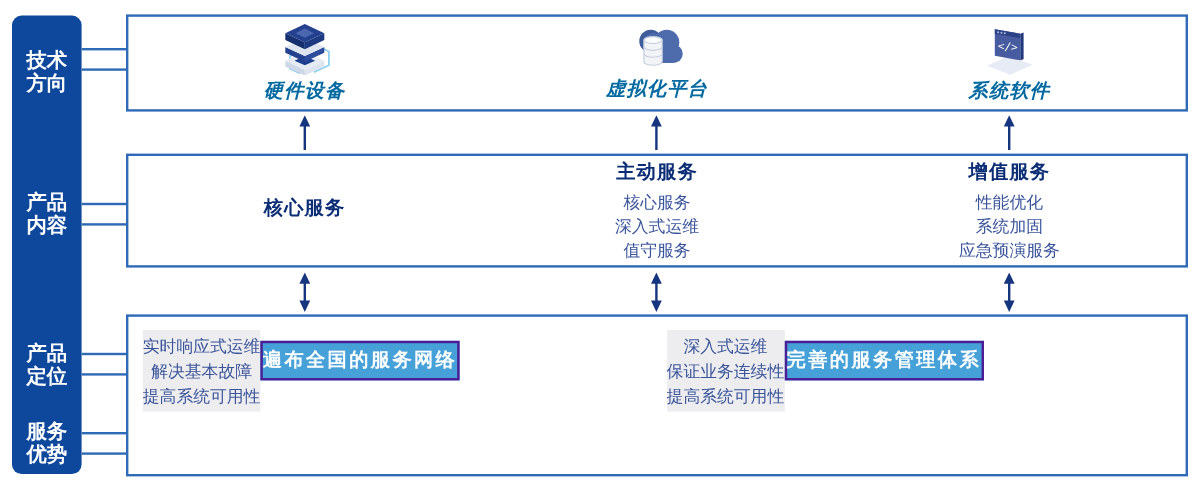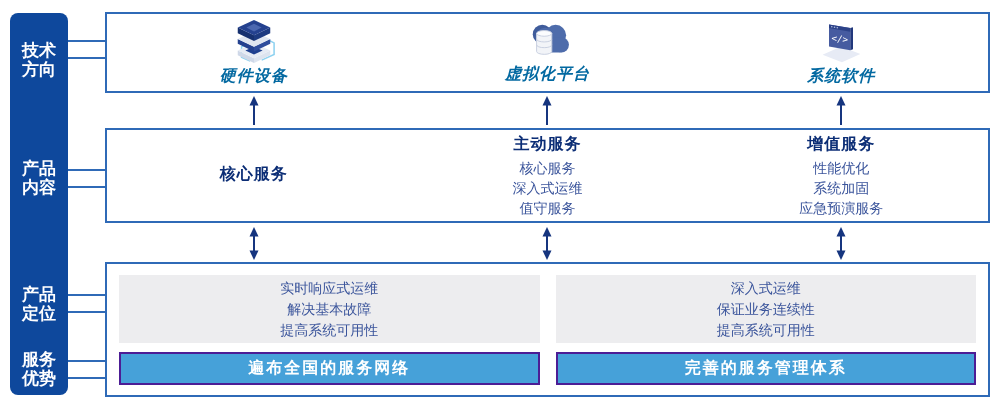--- a/index.html
+++ b/index.html
@@ -27,21 +27,21 @@
   #top-box    { top:12px;  height:81px; }
   #mid-box    { top:128px; height:95px; }
   #bottom-box { top:262px; height:135px; padding:11px 12px 10px; gap:16px; }
   .col { flex:1; display:flex; flex-direction:column; align-items:center; justify-content:center; }
   
   .tech-label { font-size:16px; font-weight:bold; color:#0369a1; margin-top:3px; letter-spacing:1px;font-style:italic; }
   
   .svc-title { font-size:16px; font-weight:bold; color:#0b2d75; line-height:22px; margin-bottom:3px; letter-spacing:1px; }
   .svc-item  { font-size:14px; color:#3a549b; line-height:20px; }
   
-  .bottom-col { flex:1; display:flex; flex-direction:column; }
+  .bottom-col { flex:1; display:flex; flex-direction:row; }
   .pos-panel {
     height:68px; background:#ededef; display:flex; flex-direction:column;
     align-items:center; justify-content:center;
     font-size:14px; color:#3a549b; line-height:21px;
   }
   .adv-banner {
     margin-top:9px; height:33px; box-sizing:border-box;
     background:#46a1d9; border:2px solid #4c1d95;
     display:flex; align-items:center; justify-content:center;
     color:#ffffff; font-weight:bold; font-size:16px; letter-spacing:2px;

